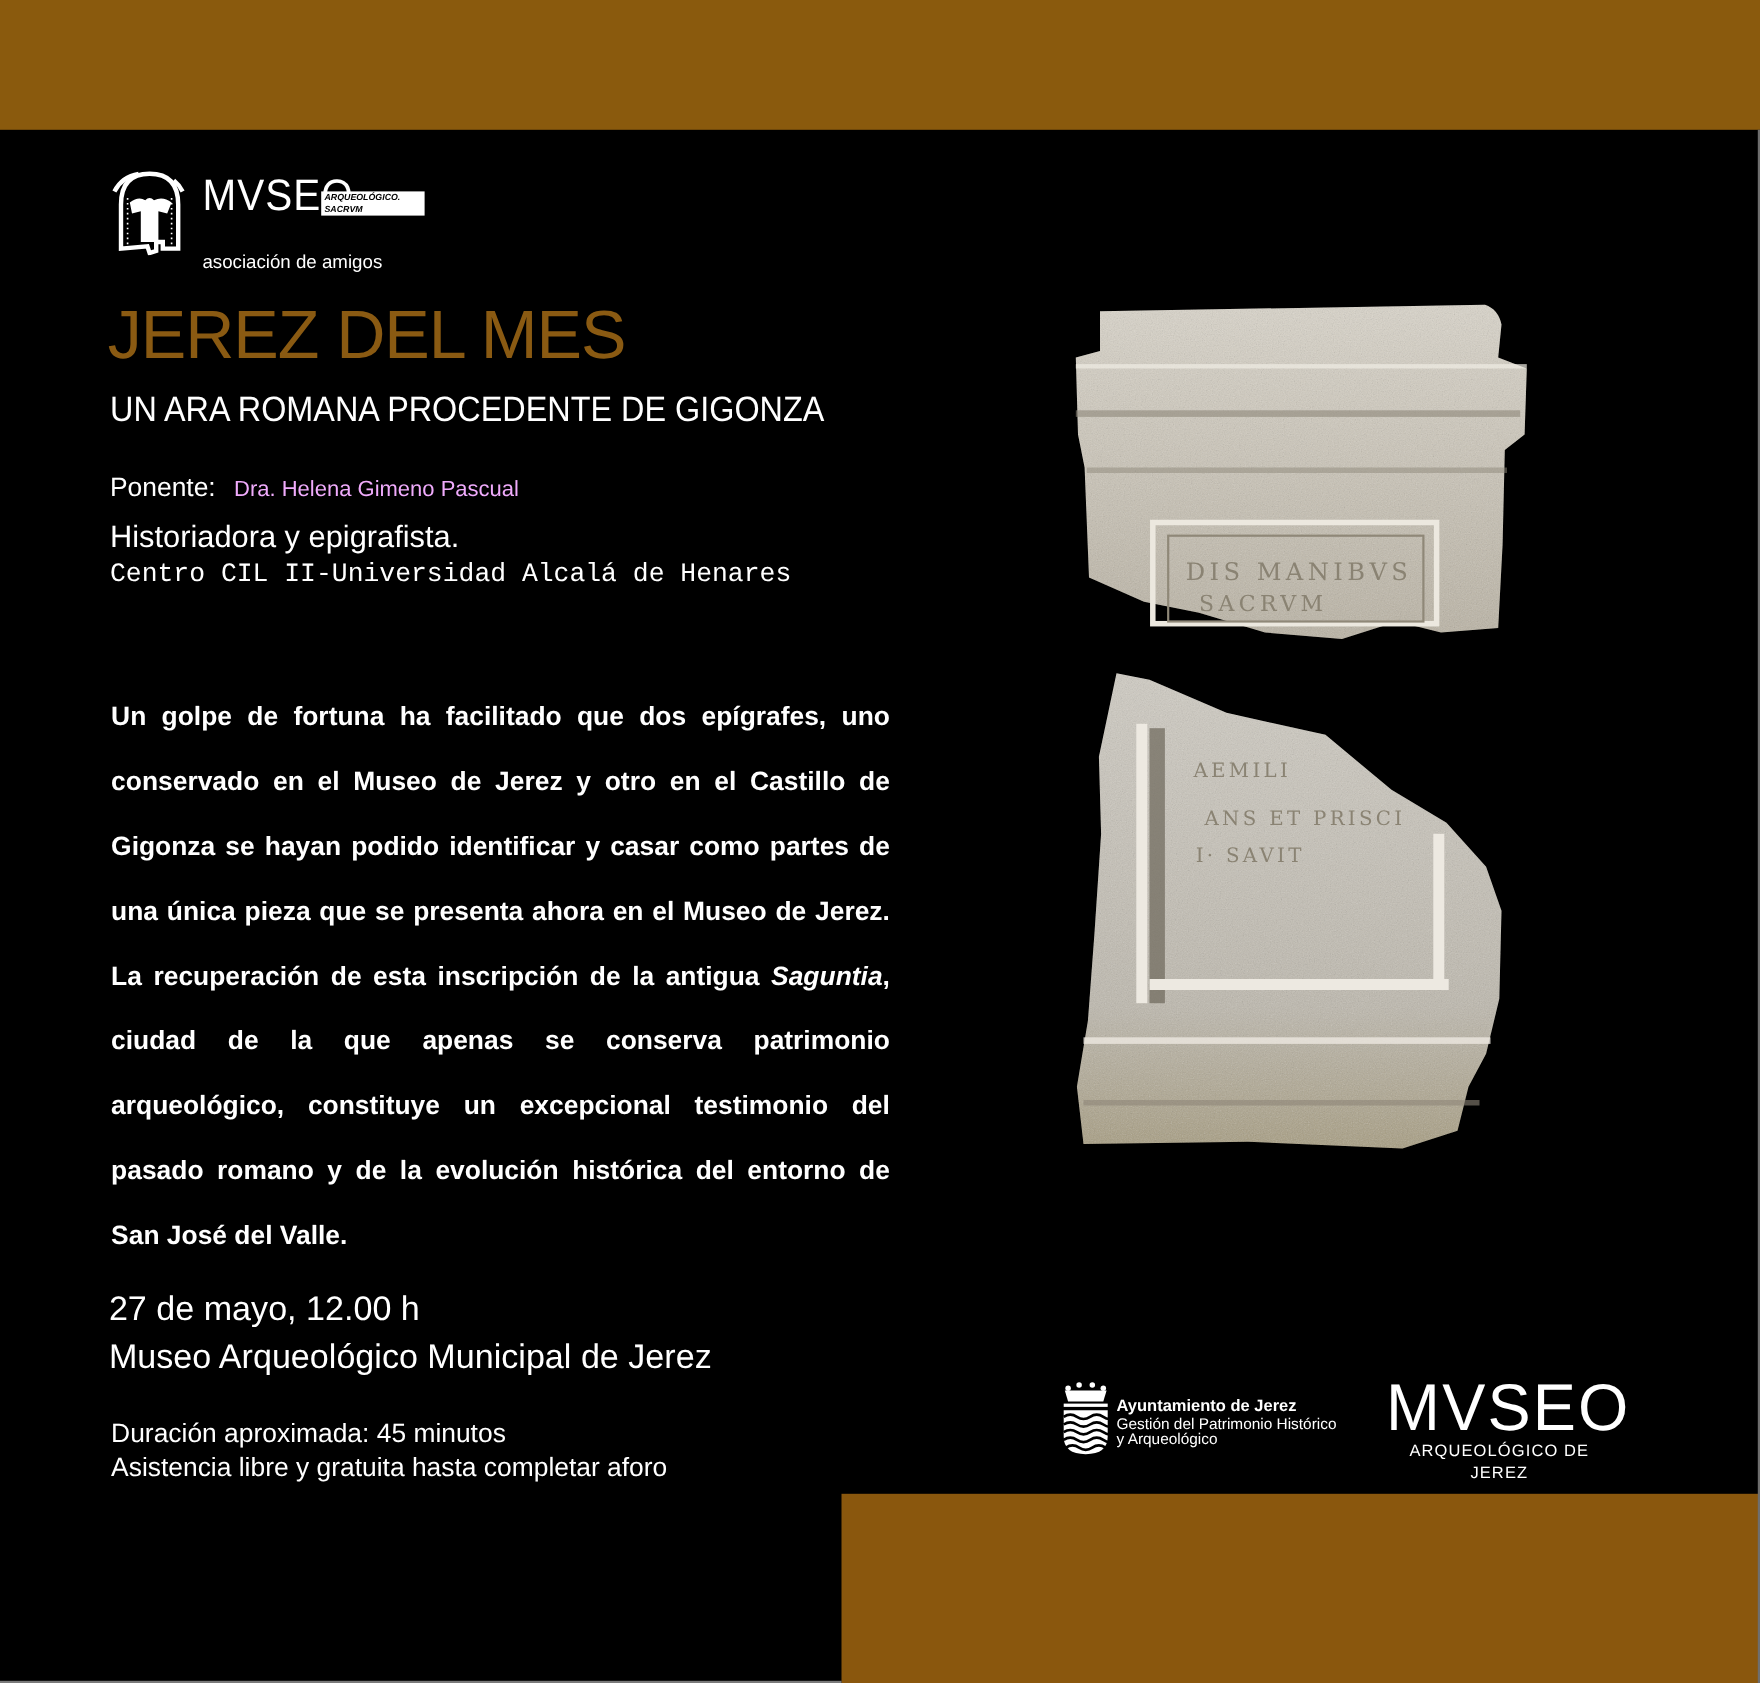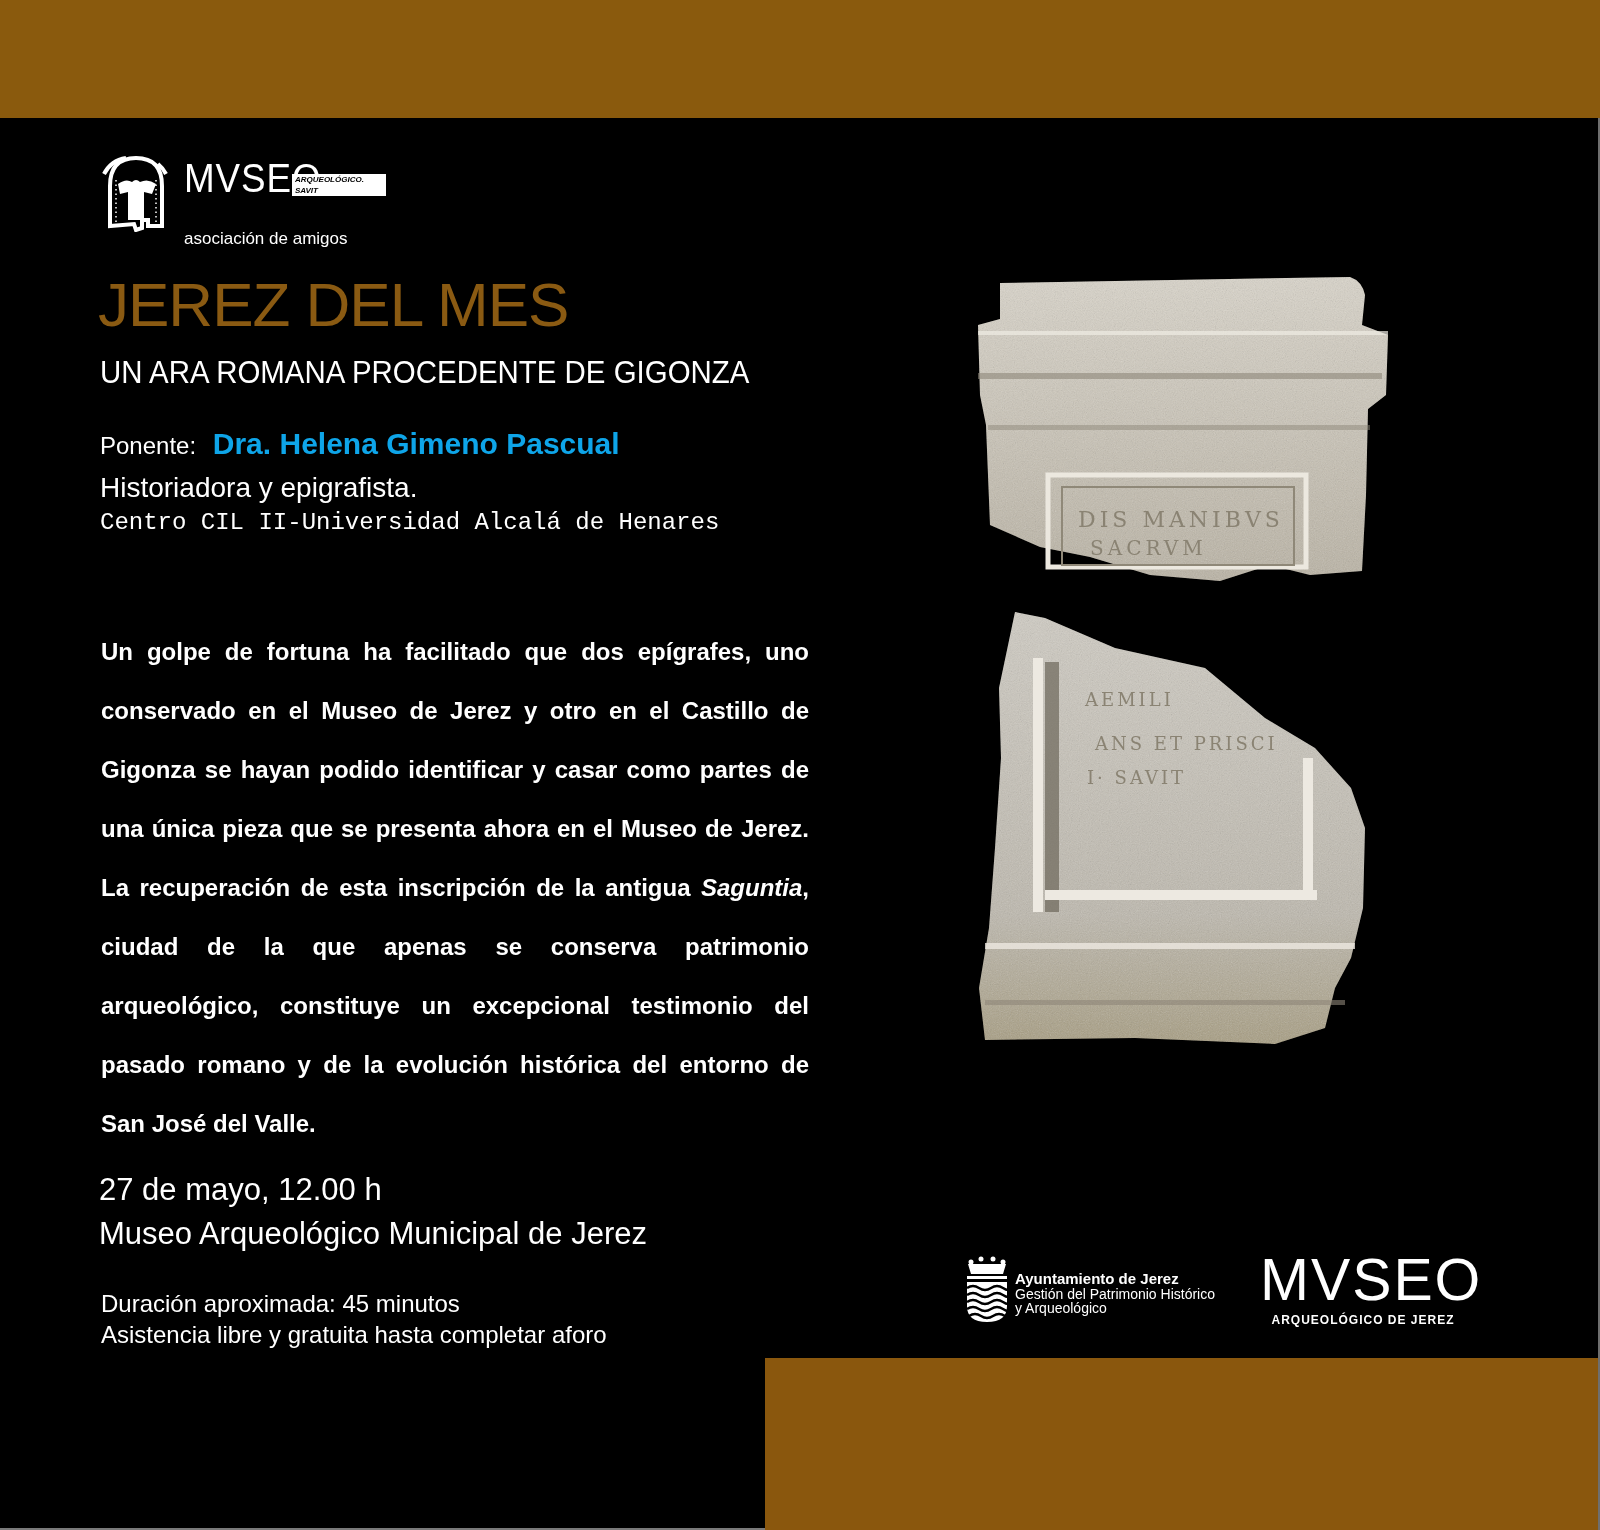--- a/index.html
+++ b/index.html
@@ -16,21 +16,21 @@
   .assoc-logo { position: absolute; left: 96px; top: 152px; width: 290px; height: 80px; }
   .assoc-logo svg.helmet { position: absolute; left: 0; top: 0; width: 78px; height: 80px; }
   .assoc-mvseo { position: absolute; left: 88px; top: 6px; font-size: 40px; letter-spacing: 1px; font-weight: 400; line-height: 40px; transform: scaleX(0.92); transform-origin: left; }
   .assoc-sub-tag { position: absolute; left: 196px; top: 22px; background: #fff; color: #000; font-size: 8px; font-style: italic; font-weight: bold; padding: 0 3px; line-height: 11px; }
   .assoc-line { position: absolute; left: 88px; top: 52px; font-size: 17px; line-height: 20px; margin-top: 25px; }
 
   .title { position: absolute; left: 98px; top: 272px; font-size: 62px; color: #8a5a12; line-height: 66px; letter-spacing: -1px; }
   .subtitle { position: absolute; left: 100px; top: 352px; font-size: 32px; line-height: 40px; transform: scaleX(0.92); transform-origin: left; }
   .speaker { position: absolute; left: 100px; top: 426px; font-size: 24px; line-height: 36px; }
   .speaker .lbl { margin-right: 10px; }
-  .speaker .name { color: #0ea5e9; font-weight: bold; font-size: 30px; }
+  .speaker .name { color: #f0abfc; font-weight: normal; font-size: 20px; }
   .speaker-role { position: absolute; left: 100px; top: 470px; font-size: 28px; line-height: 36px; }
   .speaker-org { position: absolute; left: 100px; top: 505px; font-size: 24px; line-height: 36px; font-family: Liberation Mono, monospace; }
 
   .body-text { position: absolute; left: 101px; top: 622px; width: 708px; font-size: 24px; font-weight: bold; line-height: 59px; text-align: justify; }
   .body-text p { margin: 0; }
 
   .date { position: absolute; left: 99px; top: 1170px; font-size: 31px; line-height: 40px; }
   .venue { position: absolute; left: 99px; top: 1214px; font-size: 31px; line-height: 40px; }
   .duration { position: absolute; left: 101px; top: 1289px; font-size: 24px; line-height: 30px; }
   .access { position: absolute; left: 101px; top: 1320px; font-size: 24px; line-height: 30px; }
@@ -41,40 +41,40 @@
   .stone-bottom { left: 975px; top: 608px; width: 420px; height: 440px; }
 
   
   .ayto-logo { position: absolute; left: 965px; top: 1256px; width: 270px; height: 68px; }
   .ayto-logo svg { position: absolute; left: 0; top: 0; width: 44px; height: 68px; }
   .ayto-name { position: absolute; left: 50px; top: 14px; font-size: 15px; font-weight: bold; line-height: 18px; white-space: nowrap; }
   .ayto-dept1 { position: absolute; left: 50px; top: 31px; font-size: 14px; line-height: 15px; white-space: nowrap; }
   .ayto-dept2 { position: absolute; left: 50px; top: 45px; font-size: 14px; line-height: 15px; white-space: nowrap; }
   .museo-logo { position: absolute; left: 1258px; top: 1250px; width: 210px; height: 80px; text-align: center; }
   .museo-word { font-size: 60px; line-height: 60px; letter-spacing: 2px; font-weight: 400; transform: scaleX(0.98); }
-  .museo-sub { font-size: 12px; letter-spacing: 1px; line-height: 20px; font-weight: bold; }
+  .museo-sub { font-size: 15px; letter-spacing: 1px; line-height: 20px; }
 </style>
 </head>
 <body>
 
 <div class="top-band"></div>
 <div class="bottom-block"></div>
 <div class="edge-right"></div>
 <div class="edge-bottom"></div>
 
 <div class="assoc-logo">
   <svg class="helmet" viewBox="0 0 78 80">
     <path d="M8 22 A30 30 0 0 1 30 6" stroke="#fff" stroke-width="4" fill="none"></path>
     <path d="M70 22 A30 30 0 0 0 62 12" stroke="#fff" stroke-width="4" fill="none"></path>
     <path d="M14 74 L14 34 Q14 6 40 6 Q66 6 66 34 L66 74 L52 74 L52 68 L46 68 L46 76 L40 78 L38 72 L14 74 Z" fill="#000" stroke="#fff" stroke-width="4"></path>
     <path d="M22 32 Q30 26 36 30 Q40 26 44 30 Q52 26 60 32 L56 42 L48 40 L48 68 L32 68 L32 40 L24 42 Z" fill="#fff"></path>
     <path d="M20 28 L20 70 M60 28 L60 70" stroke="#fff" stroke-width="1.5" stroke-dasharray="1.5 3" fill="none"></path>
   </svg>
   <div class="assoc-mvseo">MVSEO</div>
-  <div class="assoc-sub-tag">ARQUEOLÓGICO. SAVIT</div>
+  <div class="assoc-sub-tag">ARQUEOLÓGICO. SACRVM</div>
   <div class="assoc-line">asociación de amigos</div>
 </div>
 
 <div class="title">JEREZ DEL MES</div>
 <div class="subtitle">UN ARA ROMANA PROCEDENTE DE GIGONZA</div>
 
 <div class="speaker">
   <span class="lbl">Ponente:</span>
   <span class="name">Dra. Helena Gimeno Pascual</span>
 </div>

